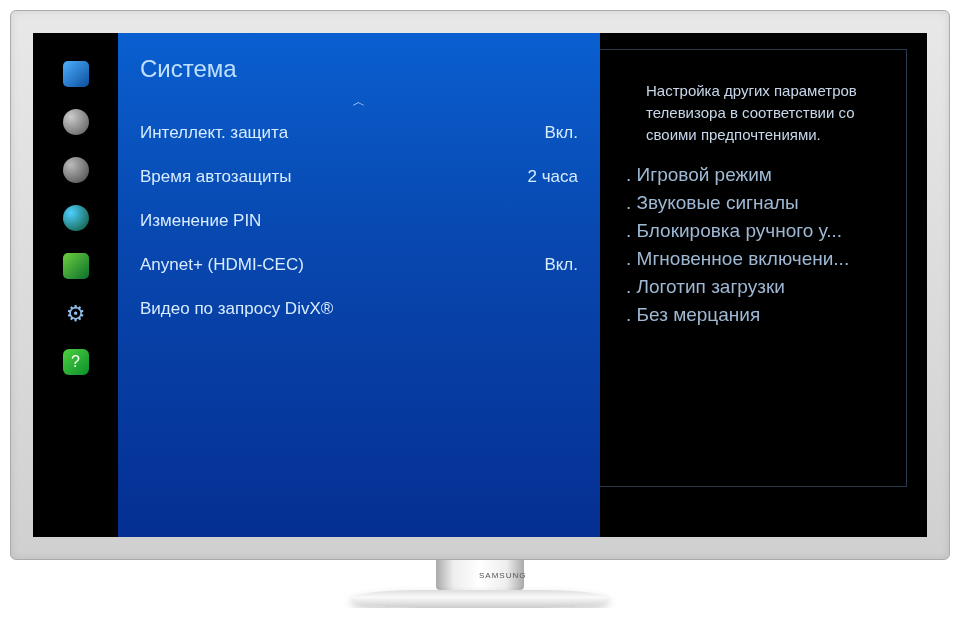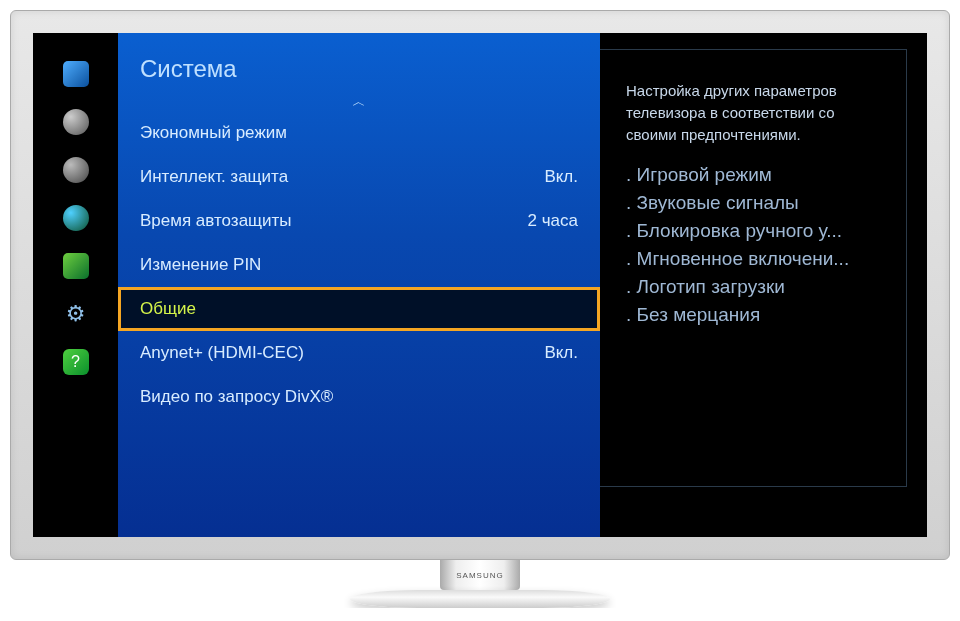--- a/index.html
+++ b/index.html
@@ -25,27 +25,27 @@
     box-shadow: inset 0 0 8px rgba(0,0,0,0.1);
   }
   .tv-screen {
     width: 100%;
     height: 100%;
     background: #000;
     position: relative;
     overflow: hidden;
   }
   .tv-stand-neck {
-    width: 80px;
+    width: 88px;
     height: 30px;
     margin: 0 auto;
     background: linear-gradient(90deg, #aaa 0%, #eee 20%, #fff 50%, #eee 80%, #aaa 100%);
     border-radius: 0 0 4px 4px;
-    display:flex; align-items:center; justify-content:center;
-    font-size:8px; color:#555; letter-spacing:1px;
+    display:flex; align-items:center; justify-content:flex-start;
+    font-size:8px; color:#555; letter-spacing:1px;padding-left:43px;
   }
   .tv-stand-base {
     width: 260px;
     height: 18px;
     margin: 0 auto;
     background: linear-gradient(180deg, #ddd 0%, #fafafa 40%, #ccc 100%);
     border-radius: 90px / 12px;
     box-shadow: 0 4px 8px rgba(0,0,0,0.2);
   }
   
@@ -124,20 +124,21 @@
     color: #c8d8ea;
     font-size: 15px;
     border: 1px solid #2a3a4a;
     margin: 16px 20px 50px 0;
     border-left: none;
     background: #000;
   }
   .info-desc {
     line-height: 1.45;
     margin-bottom: 16px;
+    margin-left: 20px;
   }
   .info-list {
     list-style: none;
     color: #9fb8d4;
     font-size: 19px;
   }
   .info-list li {
     padding: 3px 0;
   }
   .info-list li::before {
@@ -161,37 +162,29 @@
           <div class="rail-icon ri-smarthub"></div>
           <div class="rail-icon ri-system">⚙</div>
           <div class="rail-icon ri-support">?</div>
         </div>
 
         <div class="menu-panel">
           <div class="menu-title">Система</div>
           <div class="up-arrow">︿</div>
           <div class="menu-list">
             <div class="menu-item">
-              <span class="label">Экономный режим</span>
-              <span class="value"></span>
-            </div>
-            <div class="menu-item">
               <span class="label">Интеллект. защита</span>
               <span class="value">Вкл.</span>
             </div>
             <div class="menu-item">
               <span class="label">Время автозащиты</span>
               <span class="value">2 часа</span>
             </div>
             <div class="menu-item">
               <span class="label">Изменение PIN</span>
-              <span class="value"></span>
-            </div>
-            <div class="menu-item selected">
-              <span class="label">Общие</span>
               <span class="value"></span>
             </div>
             <div class="menu-item">
               <span class="label">Anynet+ (HDMI-CEC)</span>
               <span class="value">Вкл.</span>
             </div>
             <div class="menu-item">
               <span class="label">Видео по запросу DivX®</span>
               <span class="value"></span>
             </div>

